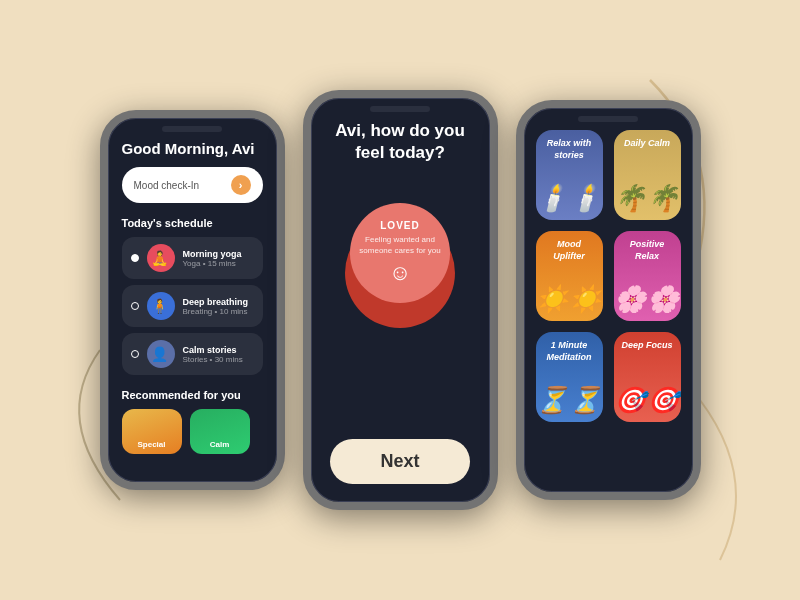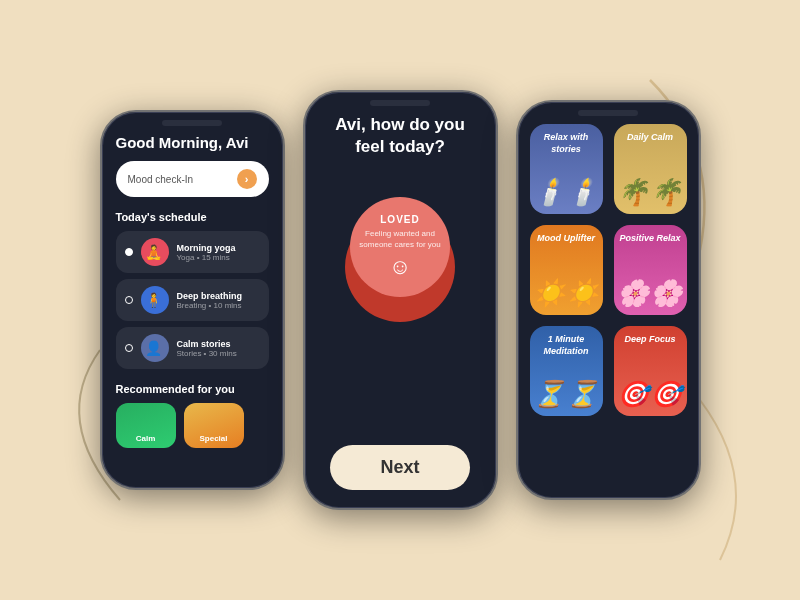--- a/index.html
+++ b/index.html
@@ -29,21 +29,21 @@
       justify-content: center;
       gap: 18px;
       position: relative;
       z-index: 1;
     }
 
     
     .phone {
       border-radius: 36px;
       background: #1a1f2e;
-      border: 2px solid #737373;
+      border: 8px solid #737373;
       box-shadow: 0 8px 32px rgba(0,0,0,0.45), inset 0 0 0 1px #3a3f55;
       position: relative;
       overflow: hidden;
       display: flex;
       flex-direction: column;
     }
 
     .phone::before {
       content: '';
       position: absolute;
@@ -416,25 +416,25 @@
           <div class="schedule-info">
             <div class="schedule-name">Calm stories</div>
             <div class="schedule-meta">Stories • 30 mins</div>
           </div>
         </div>
       </div>
 
       <div class="recommended-section">
         <div class="section-title">Recommended for you</div>
         <div class="recommended-cards">
+          <div class="rec-card special">
+            <span>Special</span>
+          </div>
           <div class="rec-card calm">
             <span>Calm</span>
-          </div>
-          <div class="rec-card special">
-            <span>Special</span>
           </div>
         </div>
       </div>
     </div>
   </div>
 
   <div class="phone phone-2">
     <div class="phone-inner">
       <div class="mood-question">Avi, how do you feel today?</div>
 

